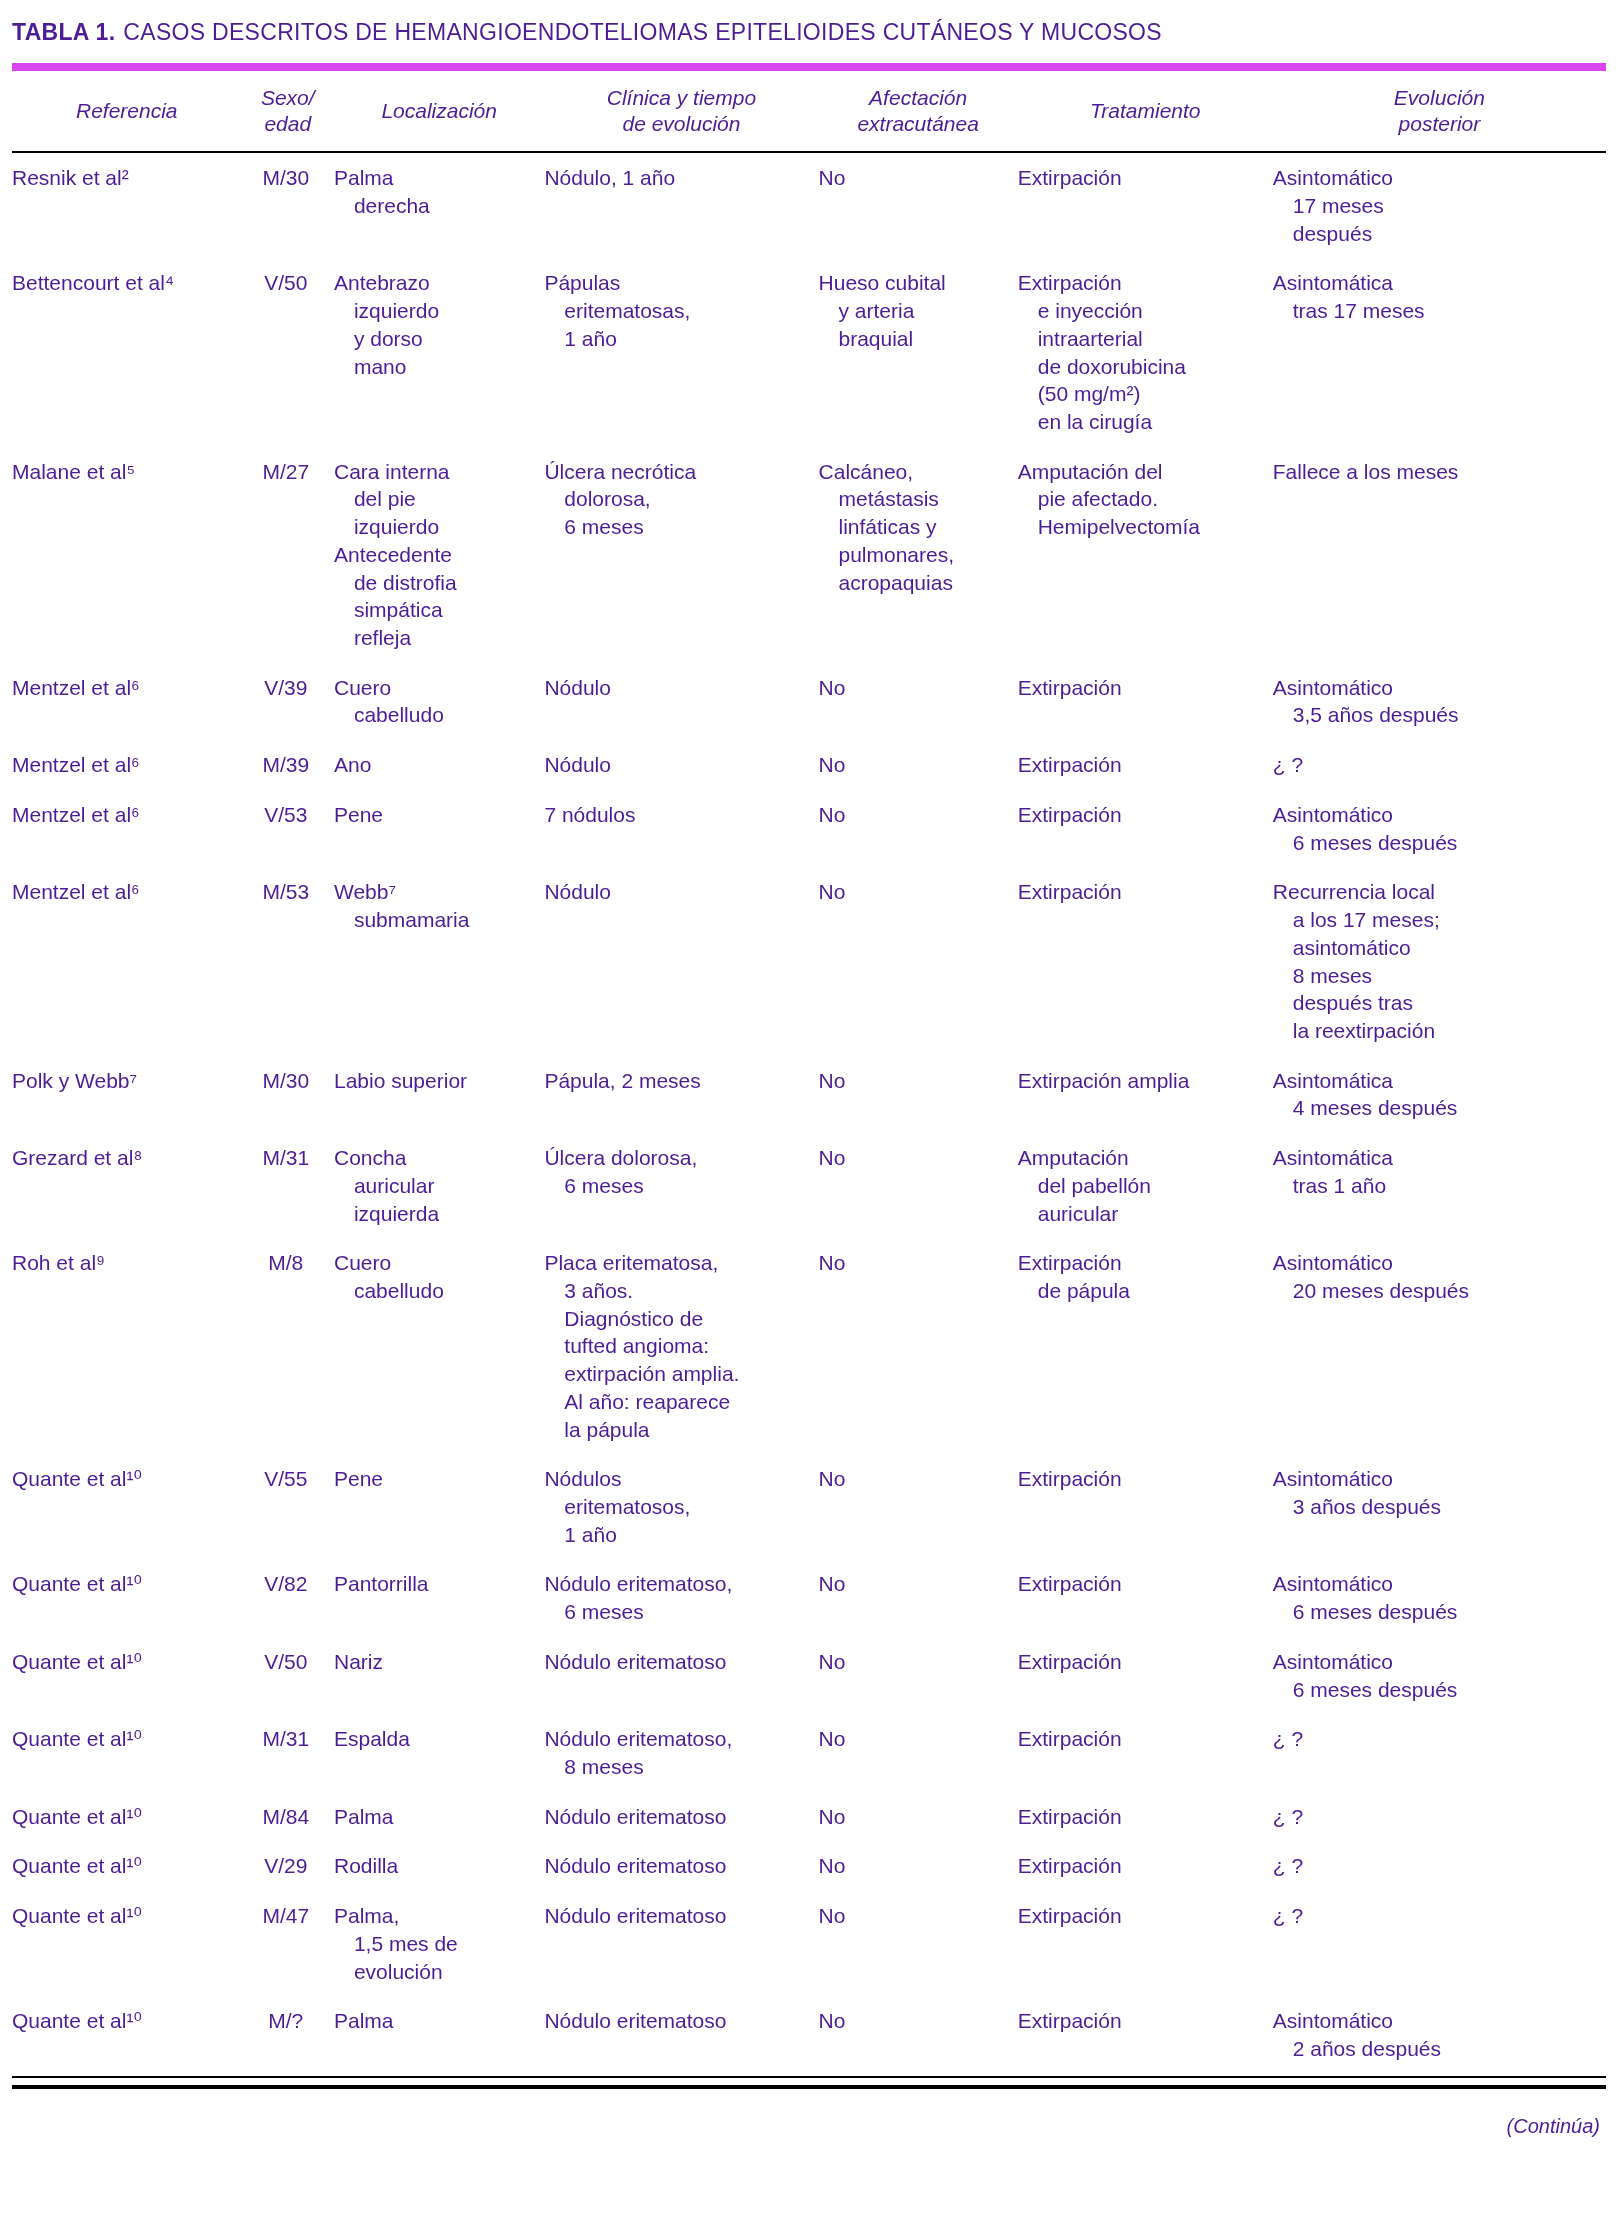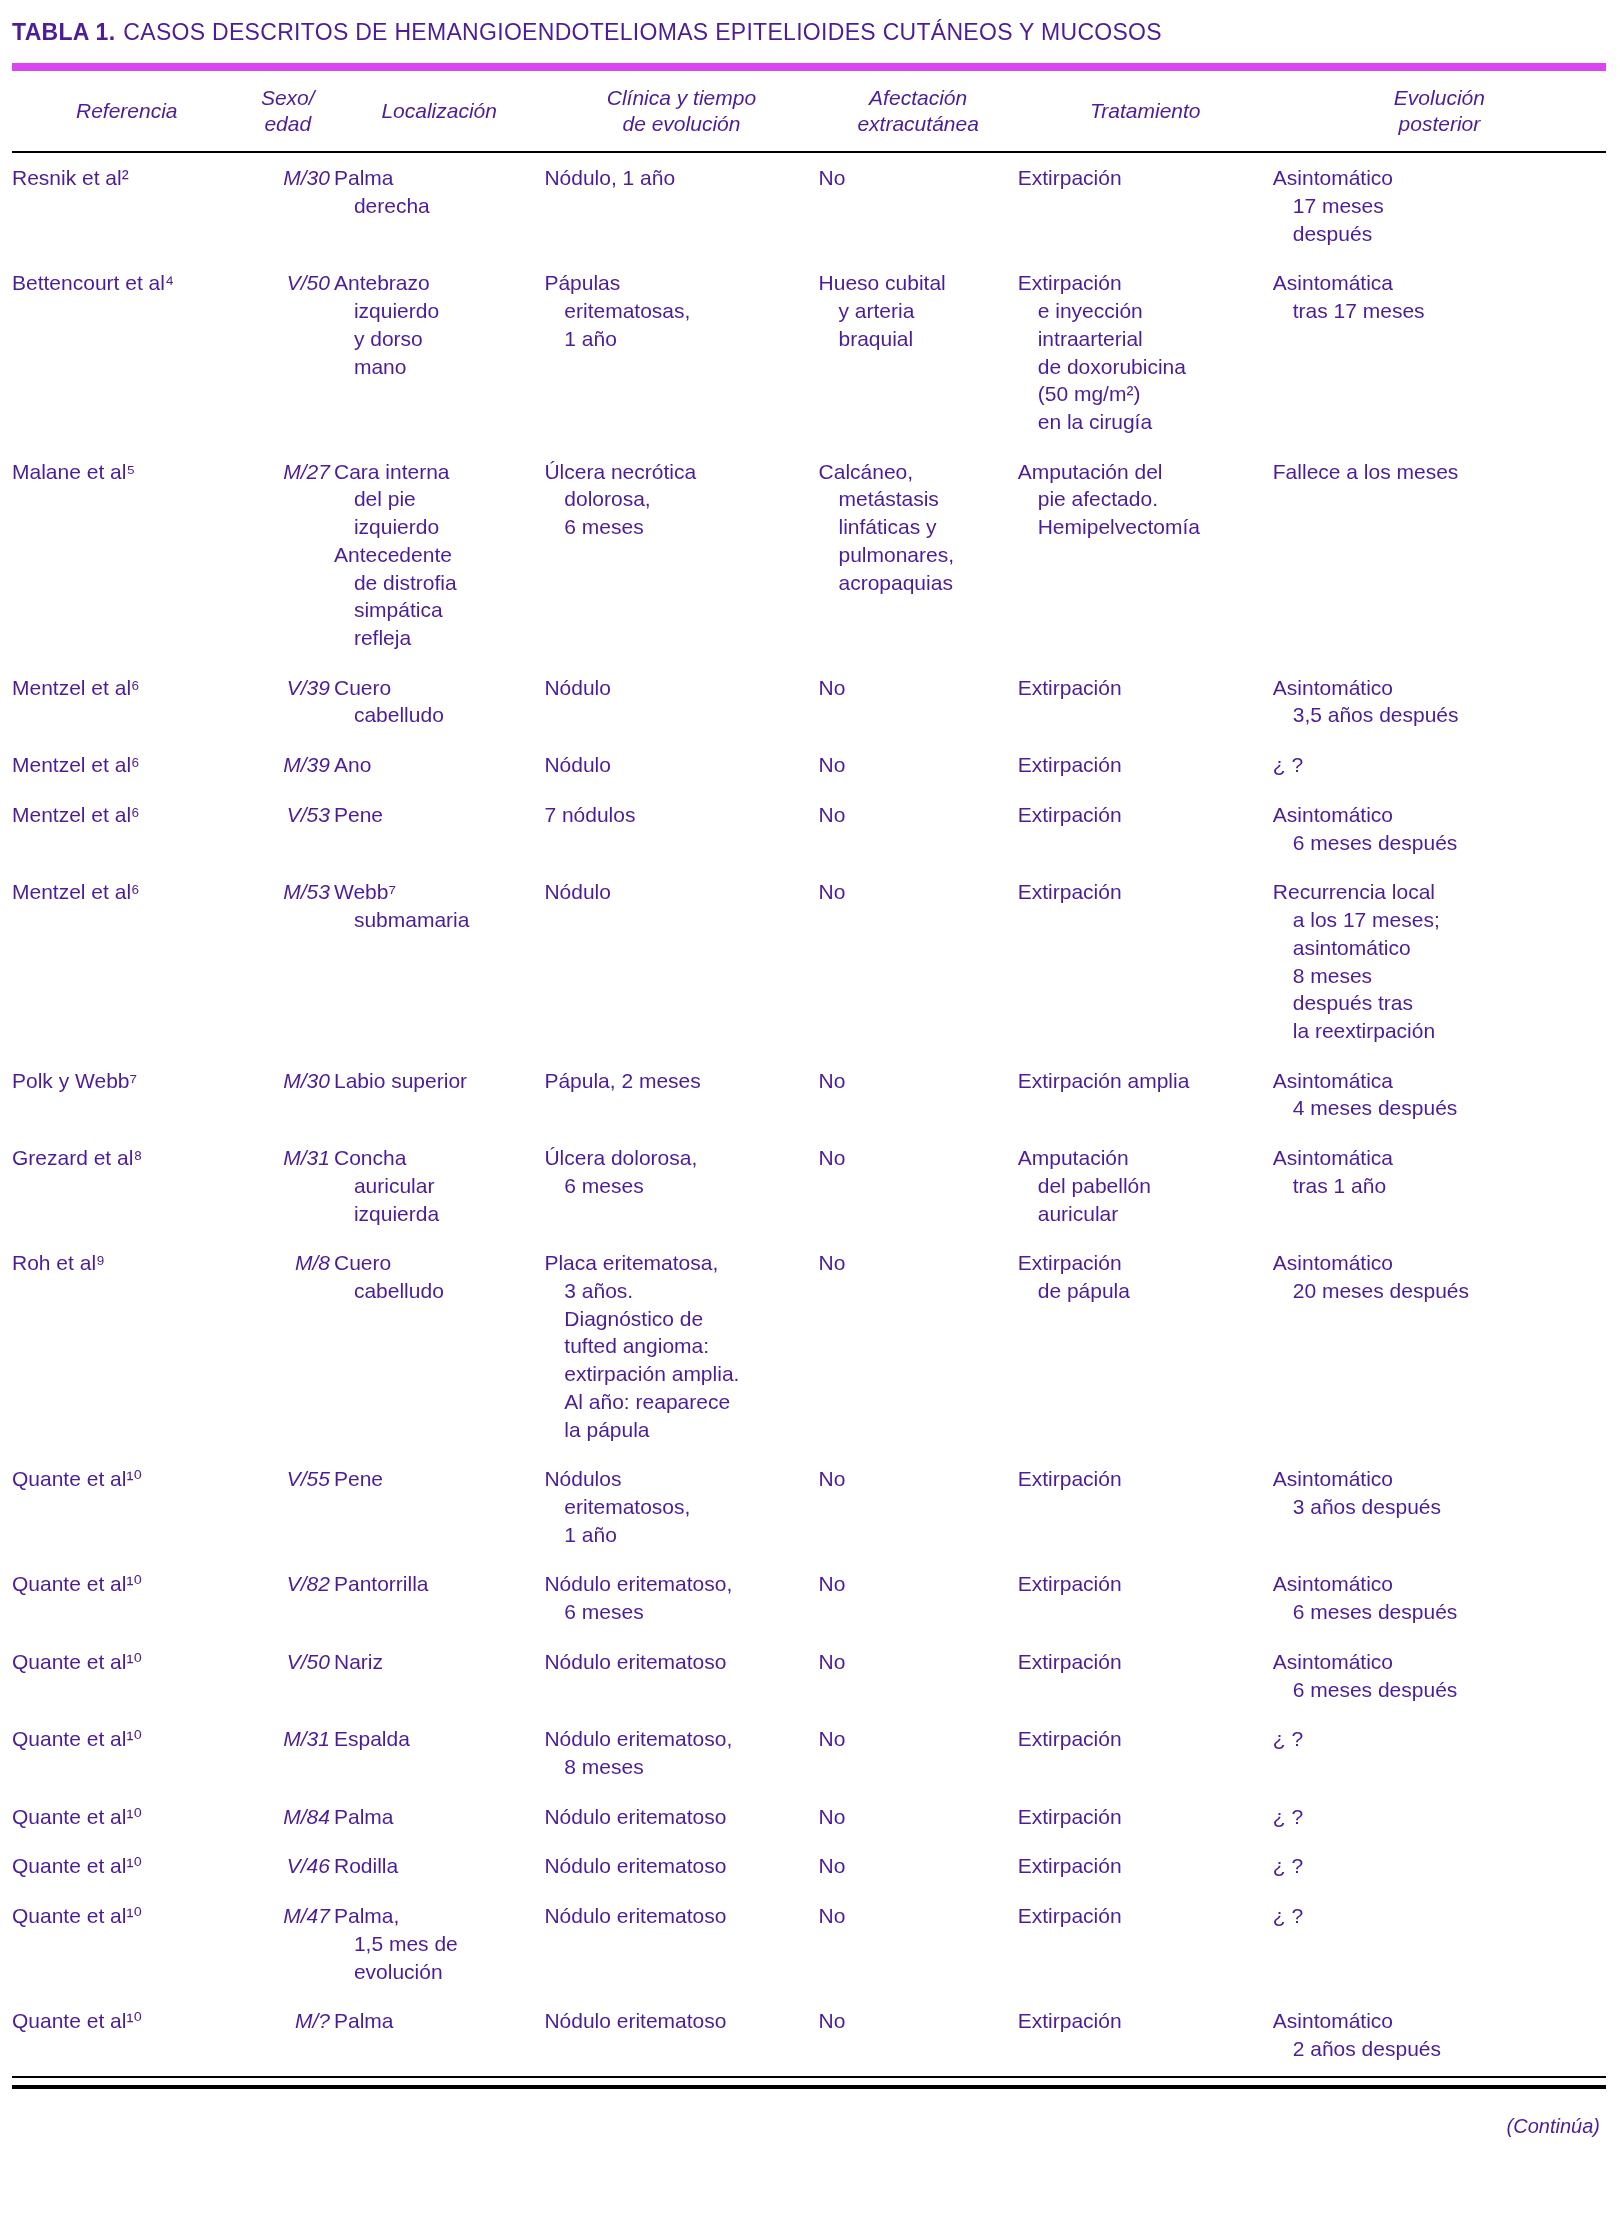--- a/index.html
+++ b/index.html
@@ -54,23 +54,22 @@
     white-space: pre-line;
     border-bottom: 2px solid #000;
   }
   tbody td {
     vertical-align: top;
     font-size: 21px;
     line-height: 1.32;
     padding: 11px 10px 11px 0;
   }
   tbody td.c-sex {
-    text-align: right;
+    text-align: center;
     padding-right: 4px;
-    font-style: italic;
   }
   .para {
     padding-left: 0.95em;
     text-indent: -0.95em;
     white-space: pre-line;
   }
   td.c-sex .para {
     padding-left: 0;
     text-indent: 0;
   }
@@ -530,21 +529,21 @@
           </td>
     <td class="c-evo">
             <div class="para">¿ ?</div>
           </td>
   </tr>
         <tr>
     <td class="c-ref">
             <div class="para">Quante et al¹⁰</div>
           </td>
     <td class="c-sex">
-            <div class="para">V/46</div>
+            <div class="para">V/29</div>
           </td>
     <td class="c-loc">
             <div class="para">Rodilla</div>
           </td>
     <td class="c-cli">
             <div class="para">Nódulo eritematoso</div>
           </td>
     <td class="c-afe">
             <div class="para">No</div>
           </td>

